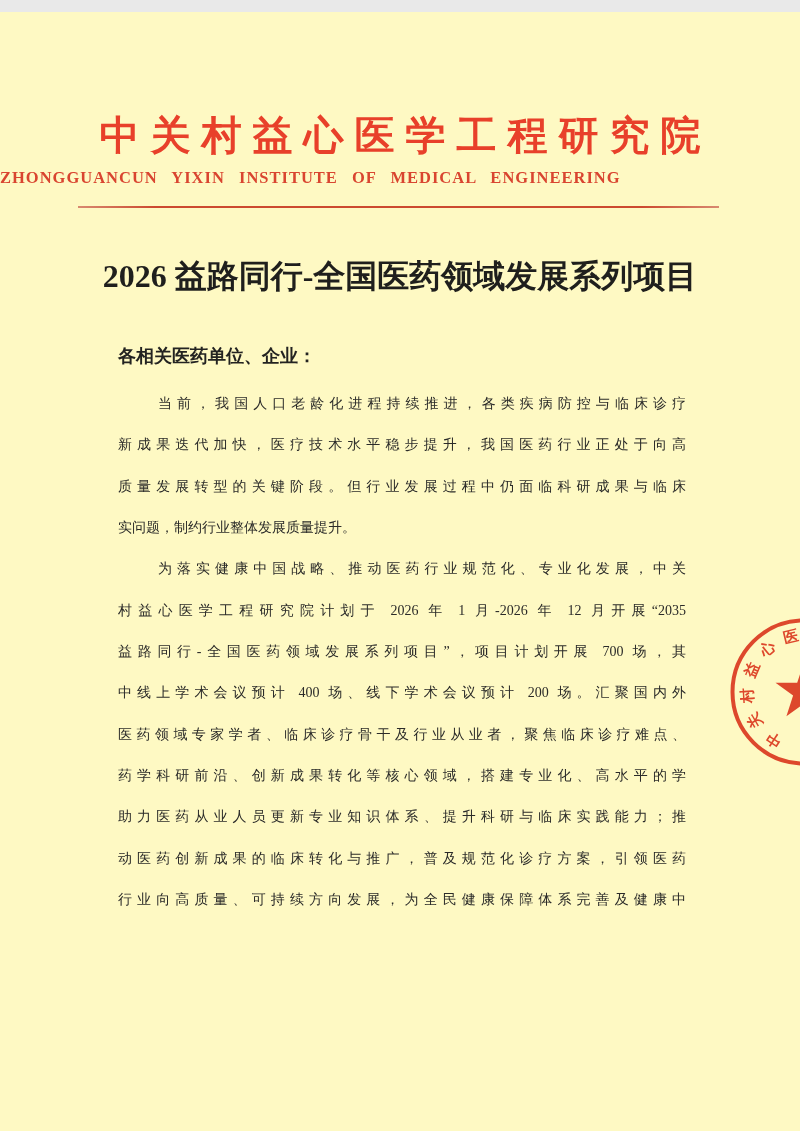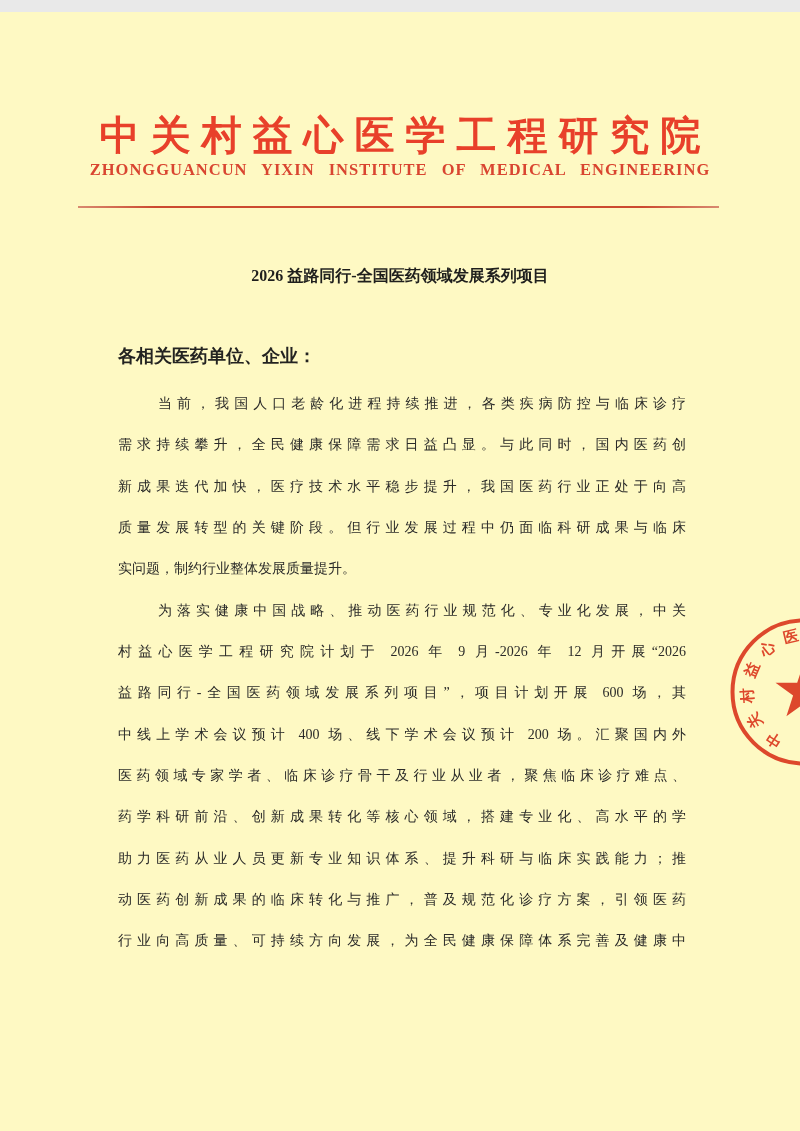--- a/index.html
+++ b/index.html
@@ -14,35 +14,34 @@
   }
   
   .org-cn{
     position:absolute;top:102px;left:0;width:800px;
     text-align:center;
     font-size:40px;line-height:44px;font-weight:700;
     letter-spacing:11px;text-indent:11px;
     color:#e8402a;
   }
   .org-en{
-    position:absolute;top:148px;left:0;width:800px;
-    text-align:center;
+    position:absolute;top:156px;left:0;width:800px;
     font-size:16.5px;line-height:20px;font-weight:700;
     letter-spacing:1px;word-spacing:9px;
     color:#d94530;
   }
   .head-rule{
     position:absolute;top:194px;left:78px;width:641px;height:2px;
     background:linear-gradient(90deg,#d88a70,#cc4a30 12%,#cc4a30 88%,#d88a70);
   }
   
   .doc-title{
     position:absolute;top:243px;left:0;width:800px;
     text-align:center;font-weight:700;
-    font-size:16px;line-height:42px;color:#1f1f1d;
+    font-size:32px;line-height:42px;color:#1f1f1d;
   }
   
   .salutation{
     position:absolute;top:330px;left:118px;
     font-size:18px;line-height:28px;font-weight:600;color:#232321;
   }
   
   .body-lines{
     position:absolute;top:371px;left:118px;width:568px;
   }
@@ -72,27 +71,26 @@
   <div class="head-rule"></div>
 
   <div class="doc-title">
     <div>2026 益路同行-全国医药领域发展系列项目</div>
   </div>
 
   <div class="salutation">各相关医药单位、企业：</div>
 
   <div class="body-lines" id="body-lines">
       <div class="body-line indent">当前，我国人口老龄化进程持续推进，各类疾病防控与临床诊疗</div>
-      <div class="body-line">需求持续攀升，全民健康保障需求日益凸显。与此同时，国内医药创</div>
       <div class="body-line">新成果迭代加快，医疗技术水平稳步提升，我国医药行业正处于向高</div>
       <div class="body-line">质量发展转型的关键阶段。但行业发展过程中仍面临科研成果与临床</div>
       <div class="body-line no-just">实问题，制约行业整体发展质量提升。</div>
       <div class="body-line indent">为落实健康中国战略、推动医药行业规范化、专业化发展，中关</div>
-      <div class="body-line">村益心医学工程研究院计划于 2026 年 9 月-2026 年 12 月开展“2026</div>
-      <div class="body-line">益路同行-全国医药领域发展系列项目”，项目计划开展 600 场，其</div>
+      <div class="body-line">村益心医学工程研究院计划于 2026 年 1 月-2026 年 12 月开展“2035</div>
+      <div class="body-line">益路同行-全国医药领域发展系列项目”，项目计划开展 700 场，其</div>
       <div class="body-line">中线上学术会议预计 400 场、线下学术会议预计 200 场。汇聚国内外</div>
       <div class="body-line">医药领域专家学者、临床诊疗骨干及行业从业者，聚焦临床诊疗难点、</div>
       <div class="body-line">药学科研前沿、创新成果转化等核心领域，搭建专业化、高水平的学</div>
       <div class="body-line">助力医药从业人员更新专业知识体系、提升科研与临床实践能力；推</div>
       <div class="body-line">动医药创新成果的临床转化与推广，普及规范化诊疗方案，引领医药</div>
       <div class="body-line">行业向高质量、可持续方向发展，为全民健康保障体系完善及健康中</div>
     </div>
 
   <svg class="stamp" viewBox="688 575 112 215" width="112" height="215" xmlns="http://www.w3.org/2000/svg">
     <circle cx="804" cy="680" r="71.5" fill="none" stroke="#dc3a28" stroke-width="4"></circle>

